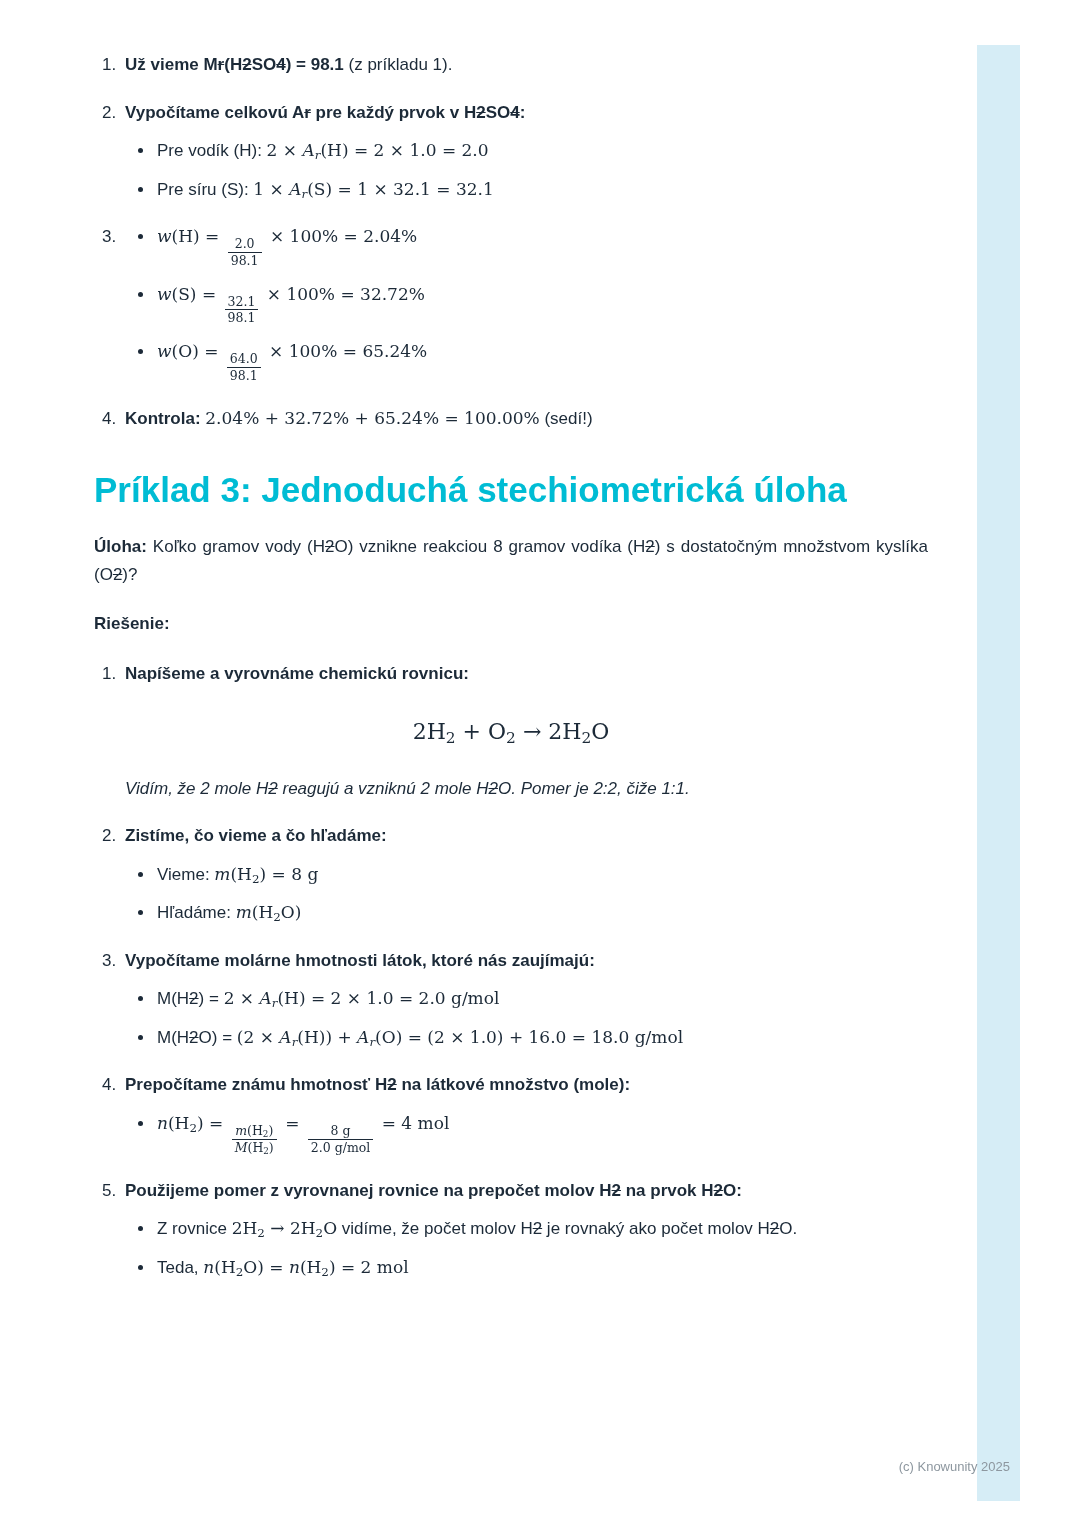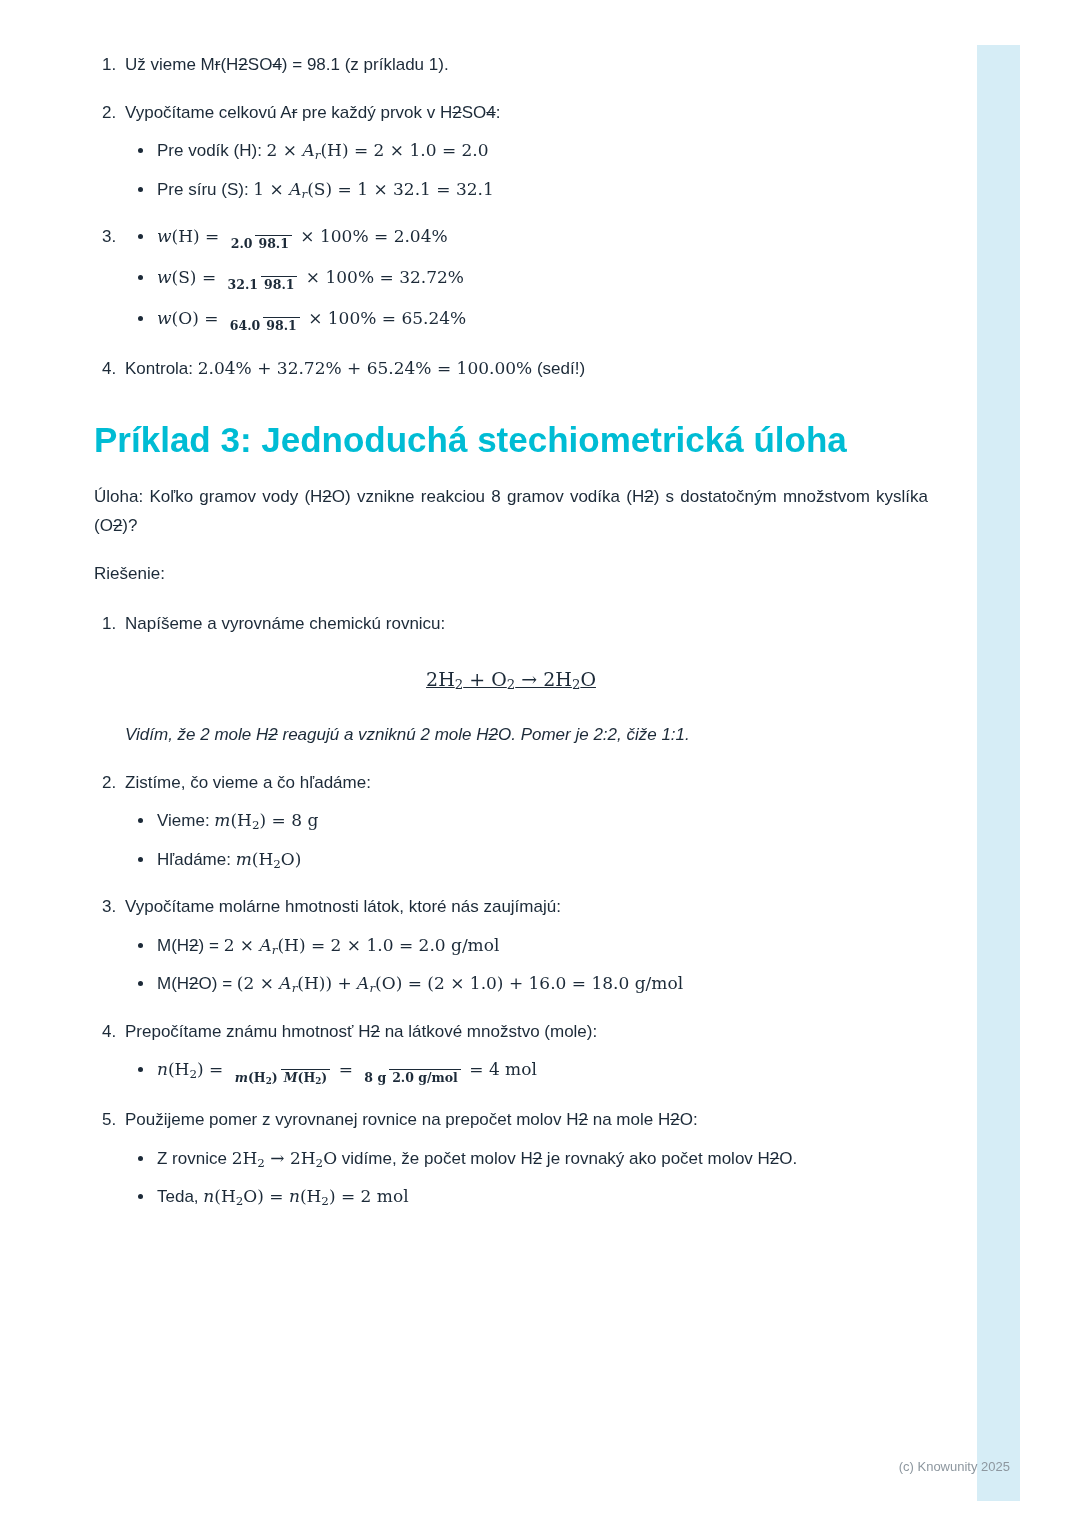--- a/index.html
+++ b/index.html
@@ -17,29 +17,29 @@
   .stripe{position:absolute;top:45px;right:60px;width:43px;height:1456px;background:var(--stripe);}
   .content{position:absolute;top:52px;left:94px;width:834px;z-index:1;}
   .content > :first-child{margin-top:0;}
   .oli{position:relative;padding-left:31px;margin:22px 0 13px;}
   .oli .num{position:absolute;left:8px;top:0;}
   .uli{position:relative;padding-left:63px;margin:13px 0;}
   .uli::before{content:"";position:absolute;left:44px;top:10px;width:5px;height:5px;border-radius:50%;background:currentColor;}
   .h1{font-size:35px;font-weight:700;color:var(--accent);margin:36px 0 20px;line-height:1.3;}
   .para{margin:20px 0;line-height:1.7;}
   .just{text-align:justify;}
-  .formula{text-align:center;margin:28px 0;font-size:19px;text-decoration:underline;}
+  .formula{text-align:center;margin:28px 0;font-size:22px;}
   .note{margin:20px 0 20px 31px;}
-  .b{font-weight:400;}
+  .b{font-weight:700;}
   .s{text-decoration:line-through;}
   .i{font-style:italic;}
   .m{font-family:"DejaVu Serif",serif;}
   .sub{font-size:70%;vertical-align:-0.25em;line-height:1;}
-  .frac{display:inline-flex;flex-direction:row;align-items:flex-end;vertical-align:-0.5em;
-        font-size:12.5px;line-height:1.25;margin:0 3px;text-align:center;font-weight:bold;}
+  .frac{display:inline-flex;flex-direction:column;align-items:center;vertical-align:-0.5em;
+        font-size:12.5px;line-height:1.25;margin:0 3px;text-align:center;}
   .fnum{padding:0 3px;}
   .fden{border-top:1px solid currentColor;padding:0 3px;}
   .footer{position:absolute;right:70px;bottom:52px;font-size:13px;color:var(--muted);z-index:2;}
 </style>
 </head>
 <body>
 
 <div class="page">
   <div class="stripe"></div>
   <div class="content" id="content">
@@ -74,18 +74,18 @@
       <div class="uli"><span>M(H</span><span class="s">2</span><span>) = </span><span class="m">2 × </span><span class="m i">A</span><span class="m i sub">r</span><span class="m">(H) = 2 × 1.0 = 2.0 g/mol</span></div>
       <div class="uli"><span>M(H</span><span class="s">2</span><span>O) = </span><span class="m">(2 × </span><span class="m i">A</span><span class="m i sub">r</span><span class="m">(H)) + </span><span class="m i">A</span><span class="m i sub">r</span><span class="m">(O) = (2 × 1.0) + 16.0 = 18.0 g/mol</span></div>
       <div class="oli"><span class="num">4.</span><span class="b">Prepočítame známu hmotnosť H</span><span class="b s">2</span><span class="b"> na látkové množstvo (mole):</span></div>
       <div class="uli"><span class="m i">n</span><span class="m">(H</span><span class="m sub">2</span><span class="m">) = </span><span class="frac m">
           <span class="fnum"><span class="m i">m</span><span class="m">(H</span><span class="m sub">2</span><span class="m">)</span></span>
           <span class="fden"><span class="m i">M</span><span class="m">(H</span><span class="m sub">2</span><span class="m">)</span></span>
         </span><span class="m"> = </span><span class="frac m">
           <span class="fnum"><span class="m">8 g</span></span>
           <span class="fden"><span class="m">2.0 g/mol</span></span>
         </span><span class="m"> = 4 mol</span></div>
-      <div class="oli"><span class="num">5.</span><span class="b">Použijeme pomer z vyrovnanej rovnice na prepočet molov H</span><span class="b s">2</span><span class="b"> na mole H</span><span class="b s">2</span><span class="b">O:</span></div>
+      <div class="oli"><span class="num">5.</span><span class="b">Použijeme pomer z vyrovnanej rovnice na prepočet molov H</span><span class="b s">2</span><span class="b"> na prvok H</span><span class="b s">2</span><span class="b">O:</span></div>
       <div class="uli"><span>Z rovnice </span><span class="m">2H</span><span class="m sub">2</span><span class="m"> → 2H</span><span class="m sub">2</span><span class="m">O</span><span> vidíme, že počet molov H</span><span class="s">2</span><span> je rovnaký ako počet molov H</span><span class="s">2</span><span>O.</span></div>
       <div class="uli"><span>Teda, </span><span class="m i">n</span><span class="m">(H</span><span class="m sub">2</span><span class="m">O) = </span><span class="m i">n</span><span class="m">(H</span><span class="m sub">2</span><span class="m">) = 2 mol</span></div>
     </div>
   <div class="footer">(c) Knowunity 2025</div>
 </div>
 
 </body></html>

